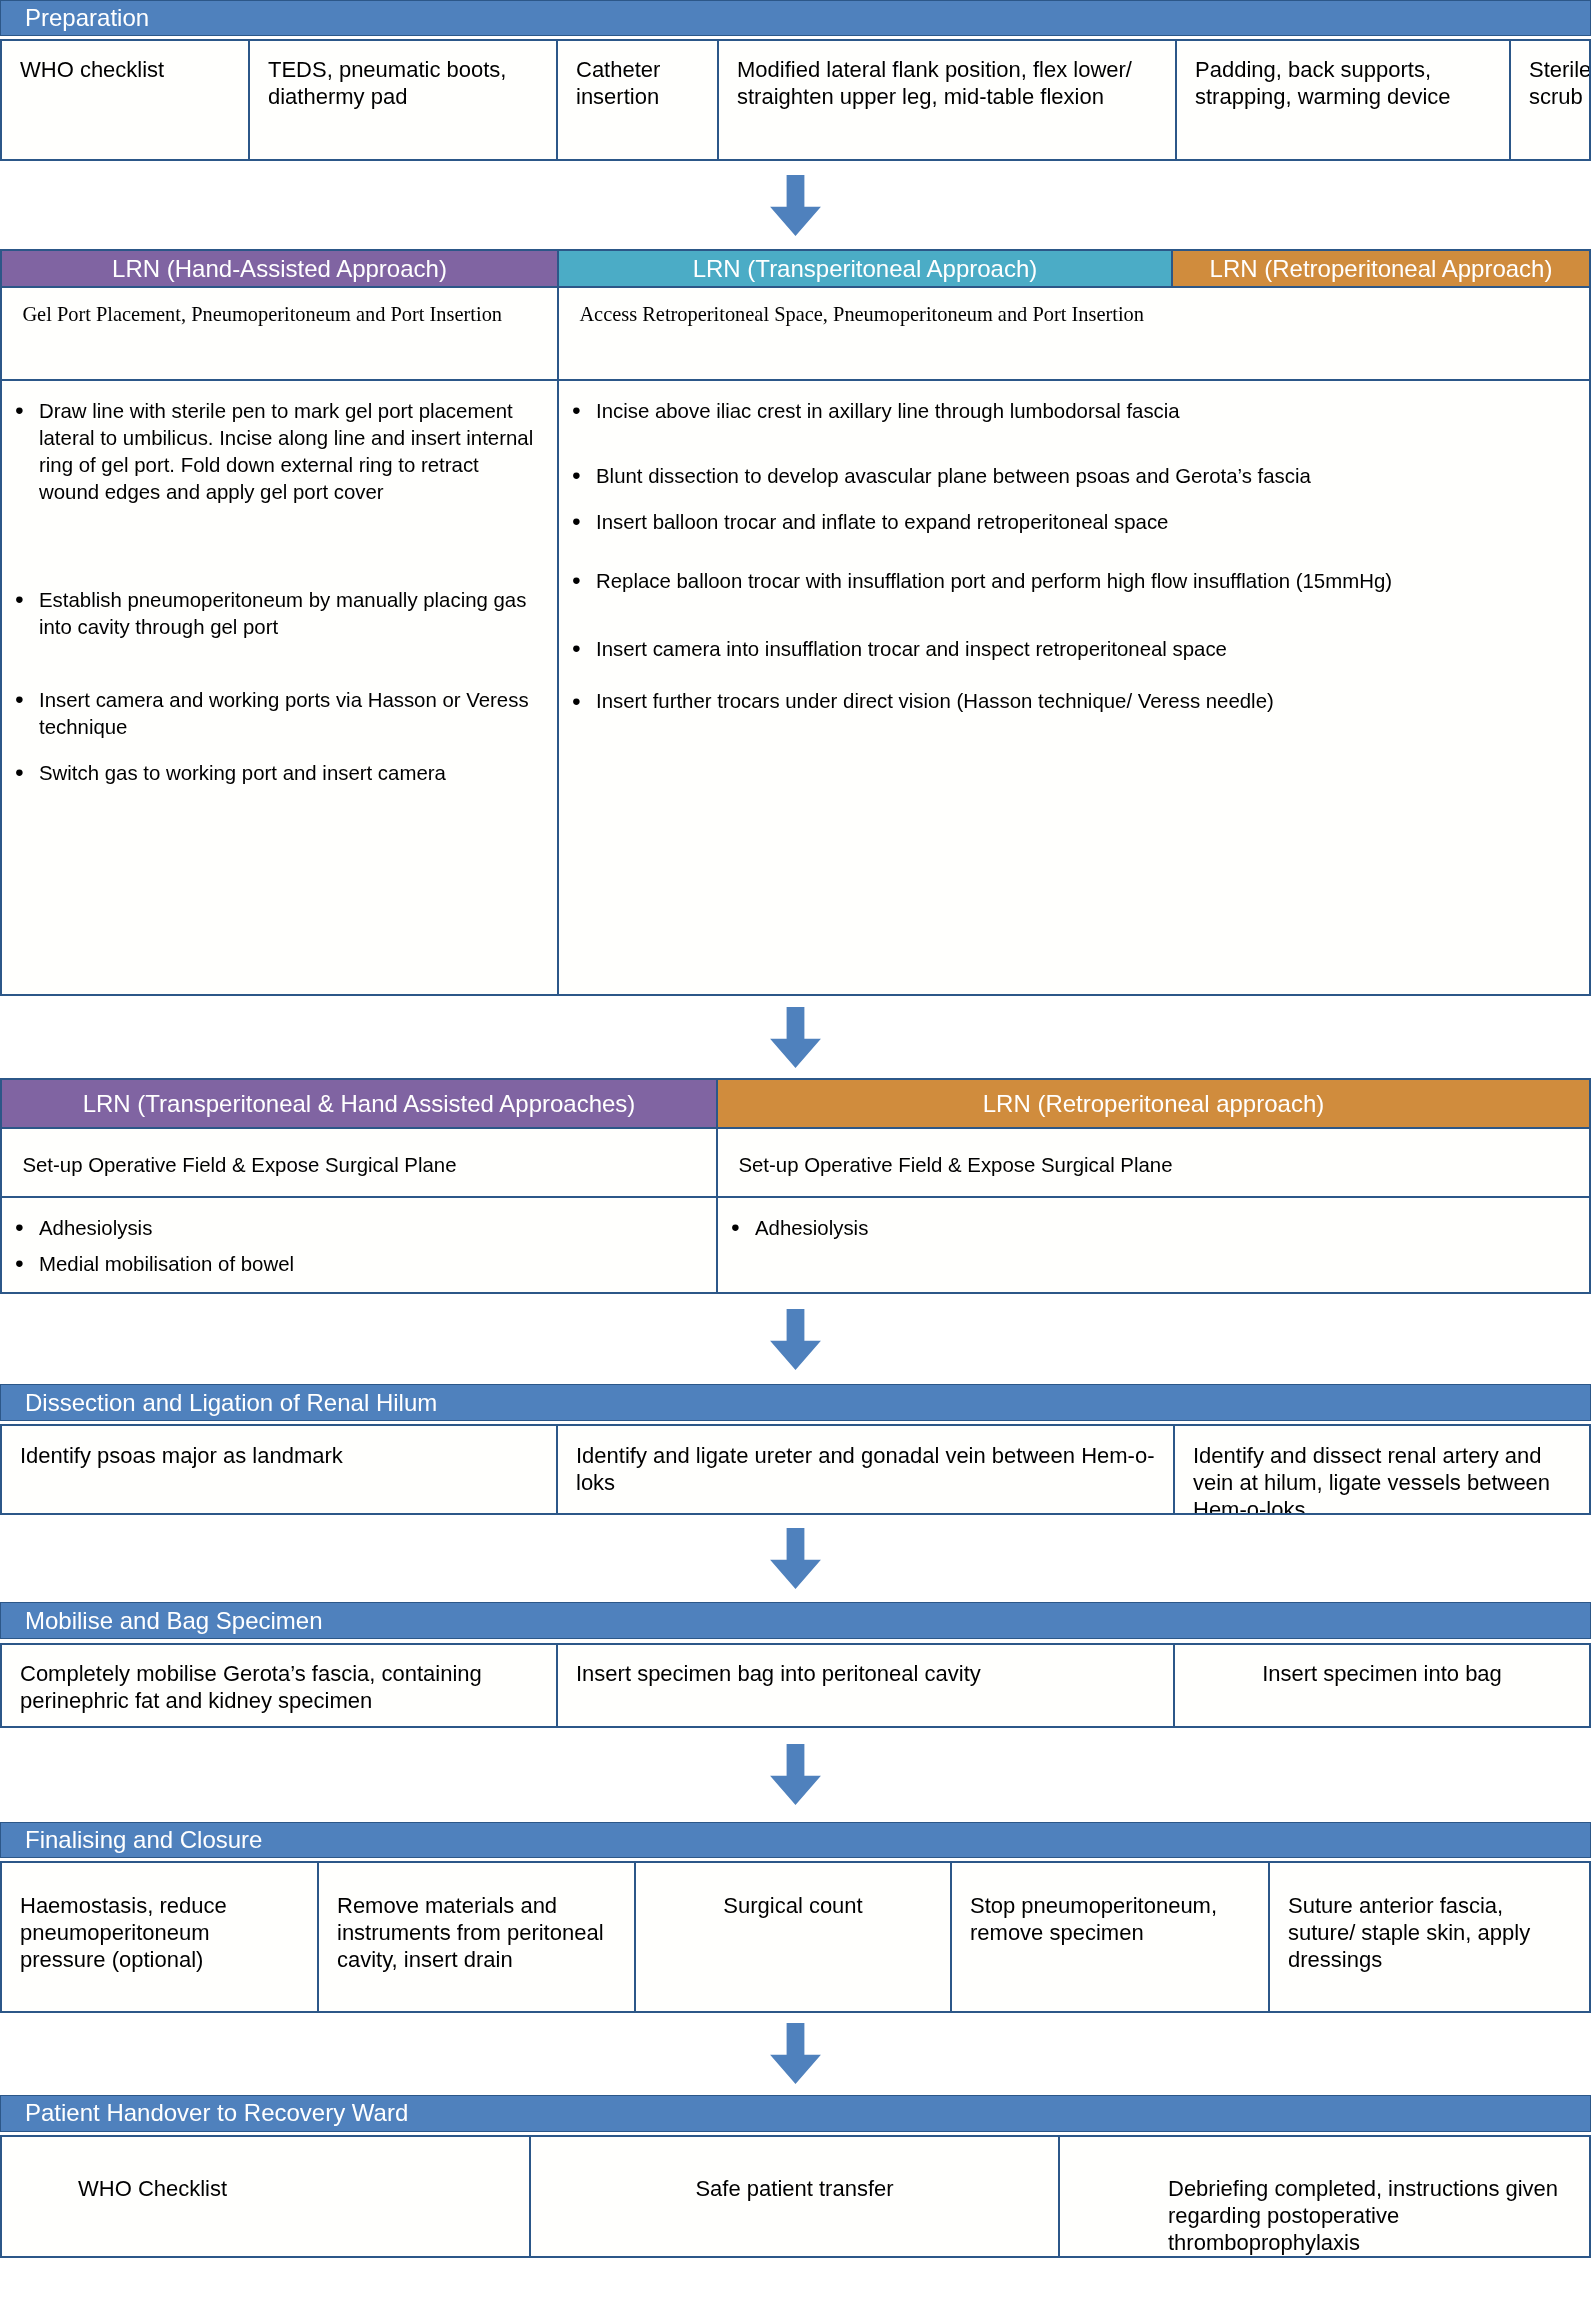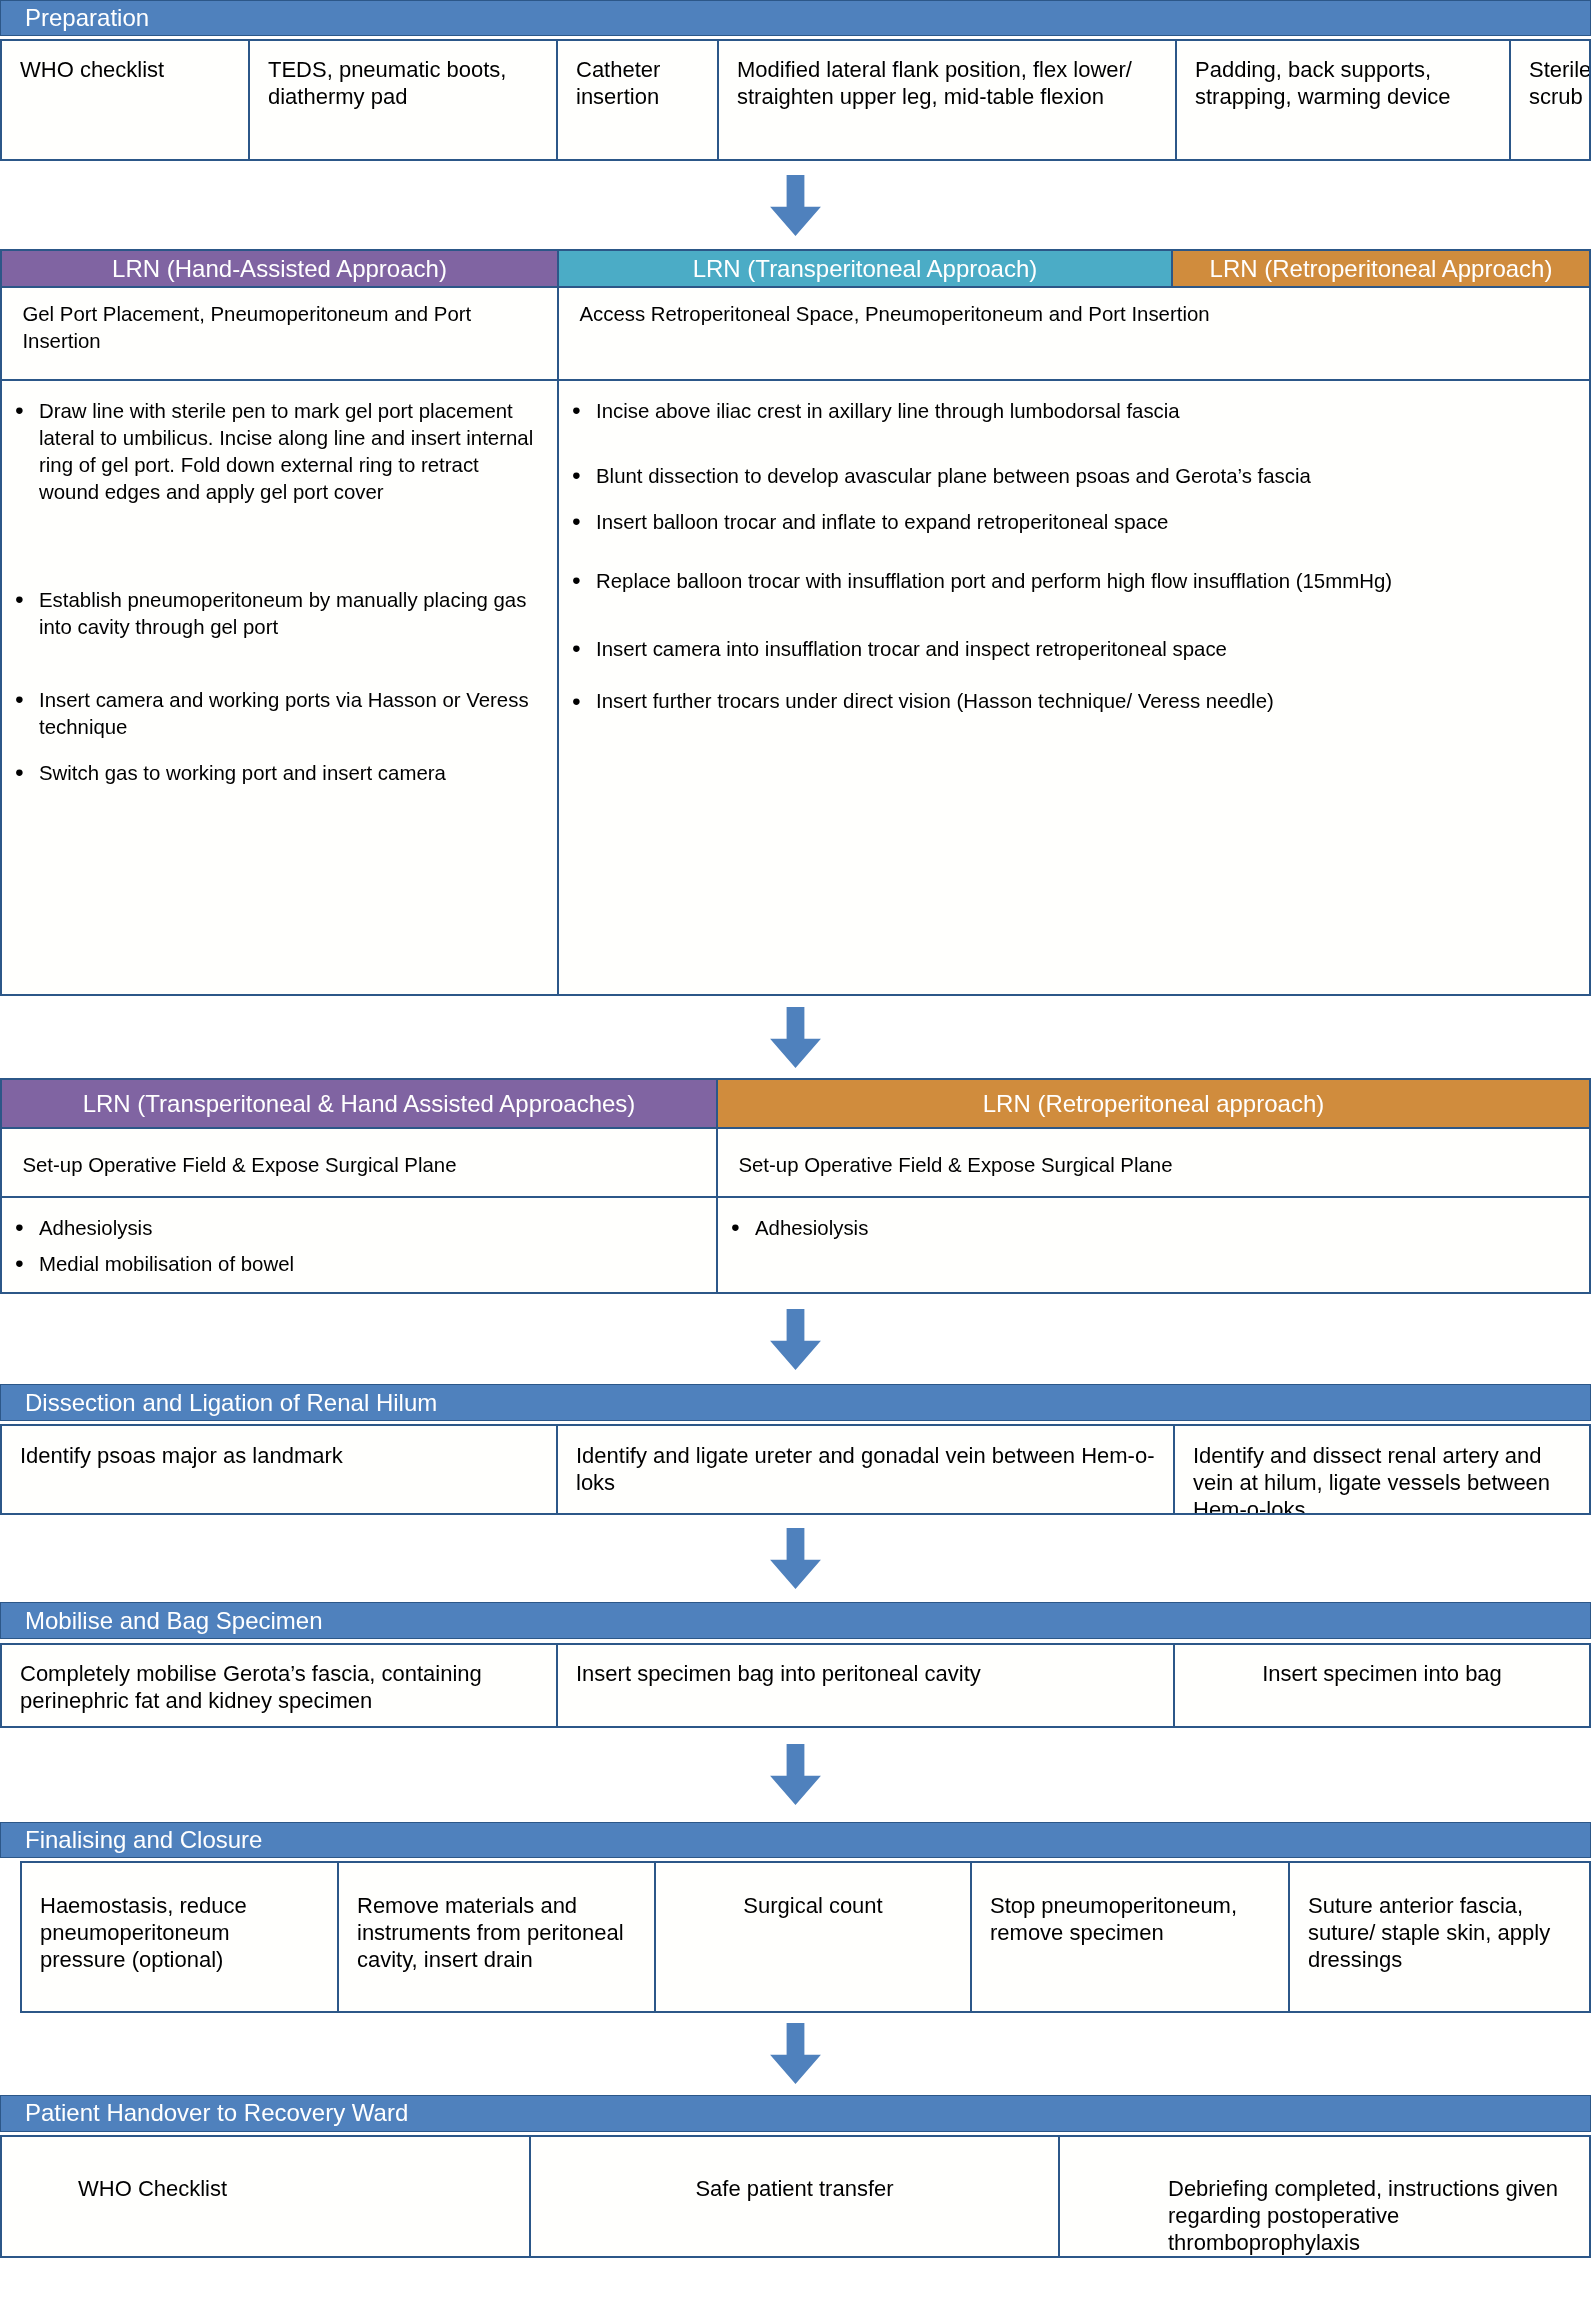--- a/index.html
+++ b/index.html
@@ -47,21 +47,21 @@
     display: flex; align-items: center; justify-content: center;
     color: #fff; font-size: 24px;
   }
   .bg-purple { background: #8064a2; }
   .bg-teal   { background: #4bacc6; }
   .bg-orange { background: #d08c3d; }
 
   .hdr-row  { height: 37px; }
   .hdr-row2 { height: 49px; }
   .sub-row  { height: 93px; }
-  .sub-row .gcell { padding: 12.7px 20.4px; font-size: 20.4px; line-height: 27px; }
+  .sub-row .gcell { padding: 12.7px 20.4px; font-size: 20.4px; line-height: 27px; font-family: Liberation Serif, serif; }
   .sub-row2 { height: 69px; }
   .sub-row2 .gcell { padding: 23px 20.4px; font-size: 20.4px; line-height: 27px; }
 
   .bul-row  { height: 613px; }
   .bul-row2 { height: 94px; }
   .bul-row .gcell, .bul-row2 .gcell { padding: 16.6px 12.7px 0 9px; }
 
   ul { list-style: none; }
   li {
     position: relative;
@@ -91,21 +91,21 @@
   .bar-h57 { height: 36px; } .bar-h58 { height: 37px; } .bar-h56 { height: 36px; }
   .row-prep { height: 122px; }
   .row-prep .p1 { width: 248px; } .row-prep .p2 { width: 308px; }
   .row-prep .p3 { width: 161px; } .row-prep .p4 { width: 458px; }
   .row-prep .p5 { width: 334px; }
 
   .row-hilum { height: 91px; }
   .row-spec  { height: 85px; }
   .r3a { width: 556px; } .r3b { width: 617px; }
 
-  .row-clos { height: 152px; margin-left: 20px; }
+  .row-clos { height: 152px; }
   .row-clos .cell { padding-top: 29px; }
   .q1 { width: 317px; } .q2 { width: 317px; } .q3 { width: 316px; } .q4 { width: 318px; }
 
   .row-ho { height: 123px; }
   .row-ho .cell { padding-top: 38px; }
   .h1 { width: 529px; padding-left: 76px; } .h2 { width: 529px; }
   .h3 { padding-left: 108px; }
 
   
   .arrow-zone { display: flex; align-items: center; justify-content: center; }

